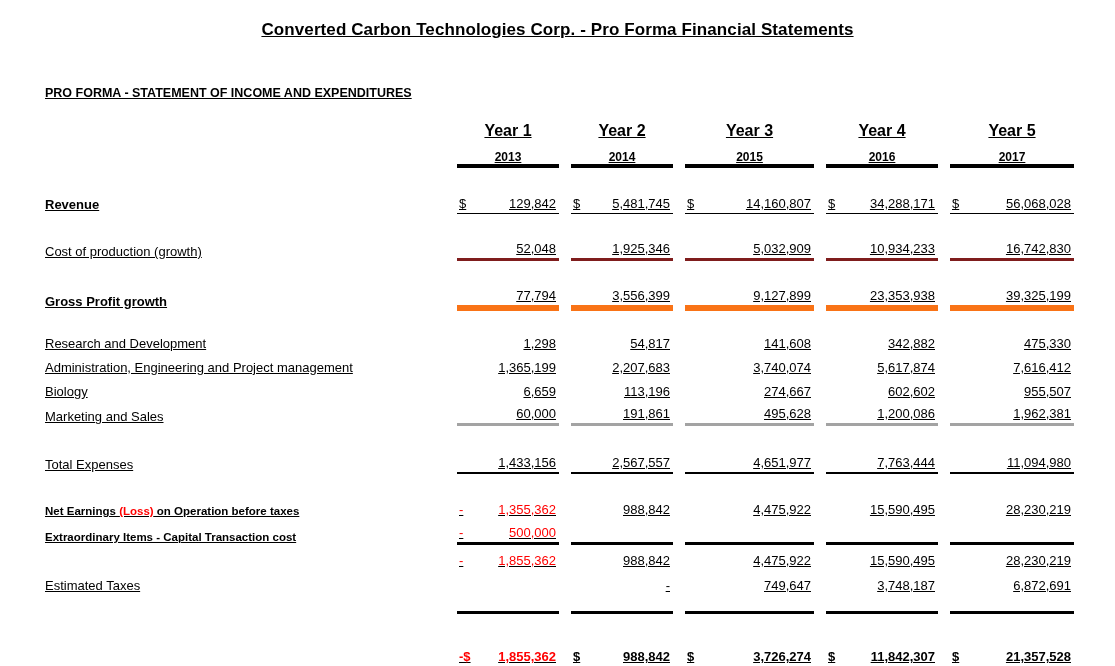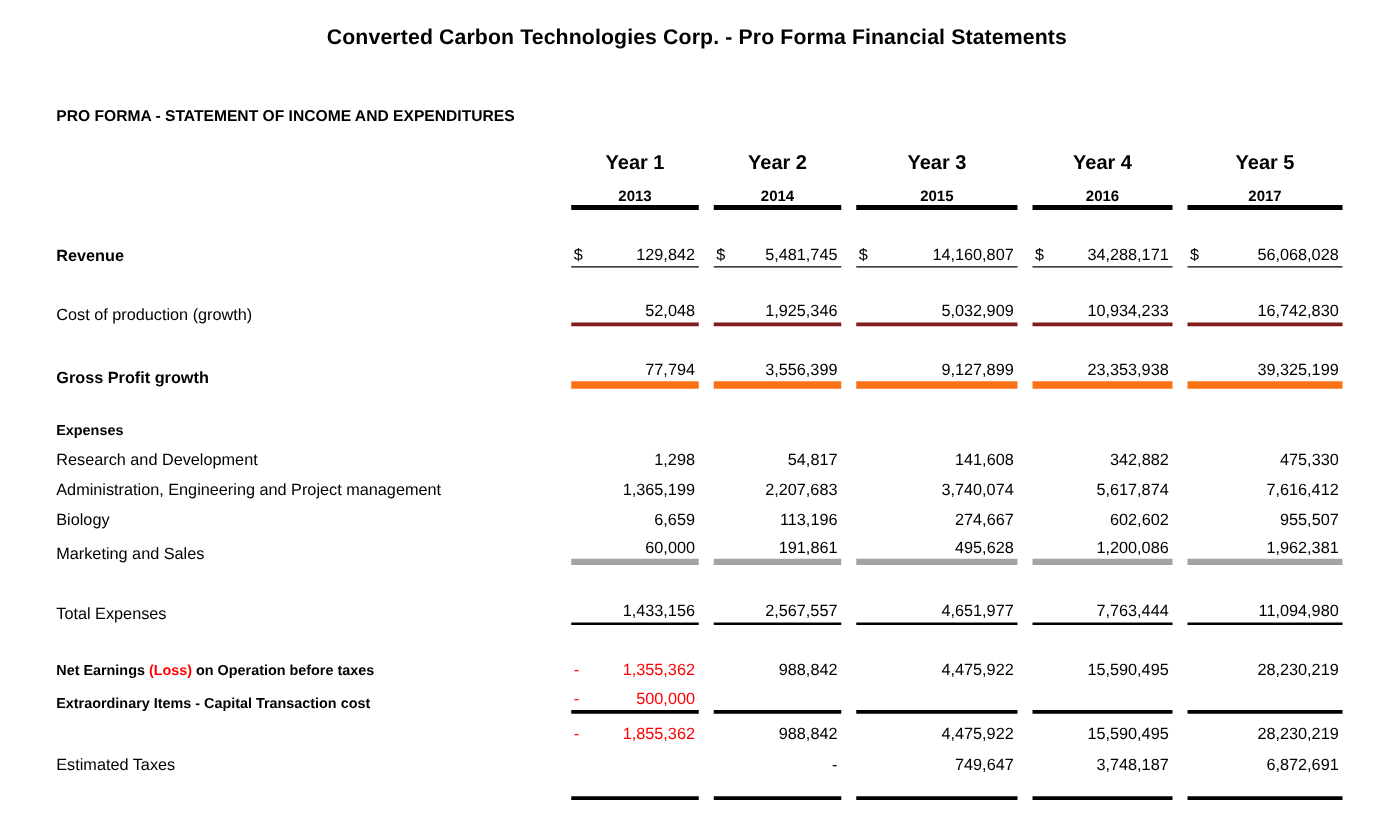--- a/index.html
+++ b/index.html
@@ -4,20 +4,21 @@
 <style>
   html, body { margin: 0; padding: 0; background: #ffffff; }
   .page {
     position: relative;
     width: 1115px;
     height: 666px;
     background: #ffffff;
     color: #000000;
     font-family: "Liberation Sans", sans-serif;
     overflow: hidden;
+    text-decoration: underline;
   }
   .title {
     padding-top: 20px;
     text-align: center;
     font-size: 17px;
     font-weight: bold;
     letter-spacing: 0.1px;
   }
   .section-header {
     margin: 46px 0 16px 45px;
@@ -45,21 +46,21 @@
   tr.r-yearnum td.num { border-bottom: 4px solid #000; }
 
   tr.r-revenue td { height: 26px; }
   tr.r-revenue td.num { border-bottom: 1px solid #000; }
   tr.r-cost td { height: 26px; }
   tr.r-cost td.num { border-bottom: 3px solid #7f1d1d; }
   tr.r-gross td { height: 26px; }
   tr.r-gross td.num { border-bottom: 6px solid #f97316; }
   tr.r-expheader td { height: 22px; }
   tr.r-exp td { height: 22px; }
-  tr.r-marketing td.num { border-bottom: 5px solid #a3a3a3; }
+  tr.r-marketing td.num { border-bottom: 3px solid #a3a3a3; }
   tr.r-total td { height: 24px; }
   tr.r-total td.num { border-bottom: 2px solid #000; }
   tr.r-netbefore td, tr.r-extra td, tr.r-subtotal td, tr.r-esttax td { height: 23px; }
   tr.r-extra td.num { border-bottom: 3px solid #000; }
   tr.r-final td { height: 52px; }
   tr.r-final td.num { border-top: 3px solid #000; border-bottom: 4px solid #000; }
   tr.r-final td { font-weight: bold; }
 </style>
 </head>
 <body>
@@ -200,28 +201,20 @@
             <div class="cell">
               <span class="val">39,325,199</span>
             </div>
           </td>
     </tr>
 
     <tr class="sp" style="height:18px">
           <td colspan="6"></td>
         </tr>
 
-    <tr class="r-expheader">
-      <td class="label small-label">Expenses</td>
-      <td class="num"></td>
-          <td class="num"></td>
-          <td class="num"></td>
-          <td class="num"></td>
-          <td class="num"></td>
-    </tr>
 
     <tr class="r-exp">
       <td class="label">Research and Development</td>
       <td class="num">
             <div class="cell">
               <span class="val">1,298</span>
             </div>
           </td>
       <td class="num">
             <div class="cell">

